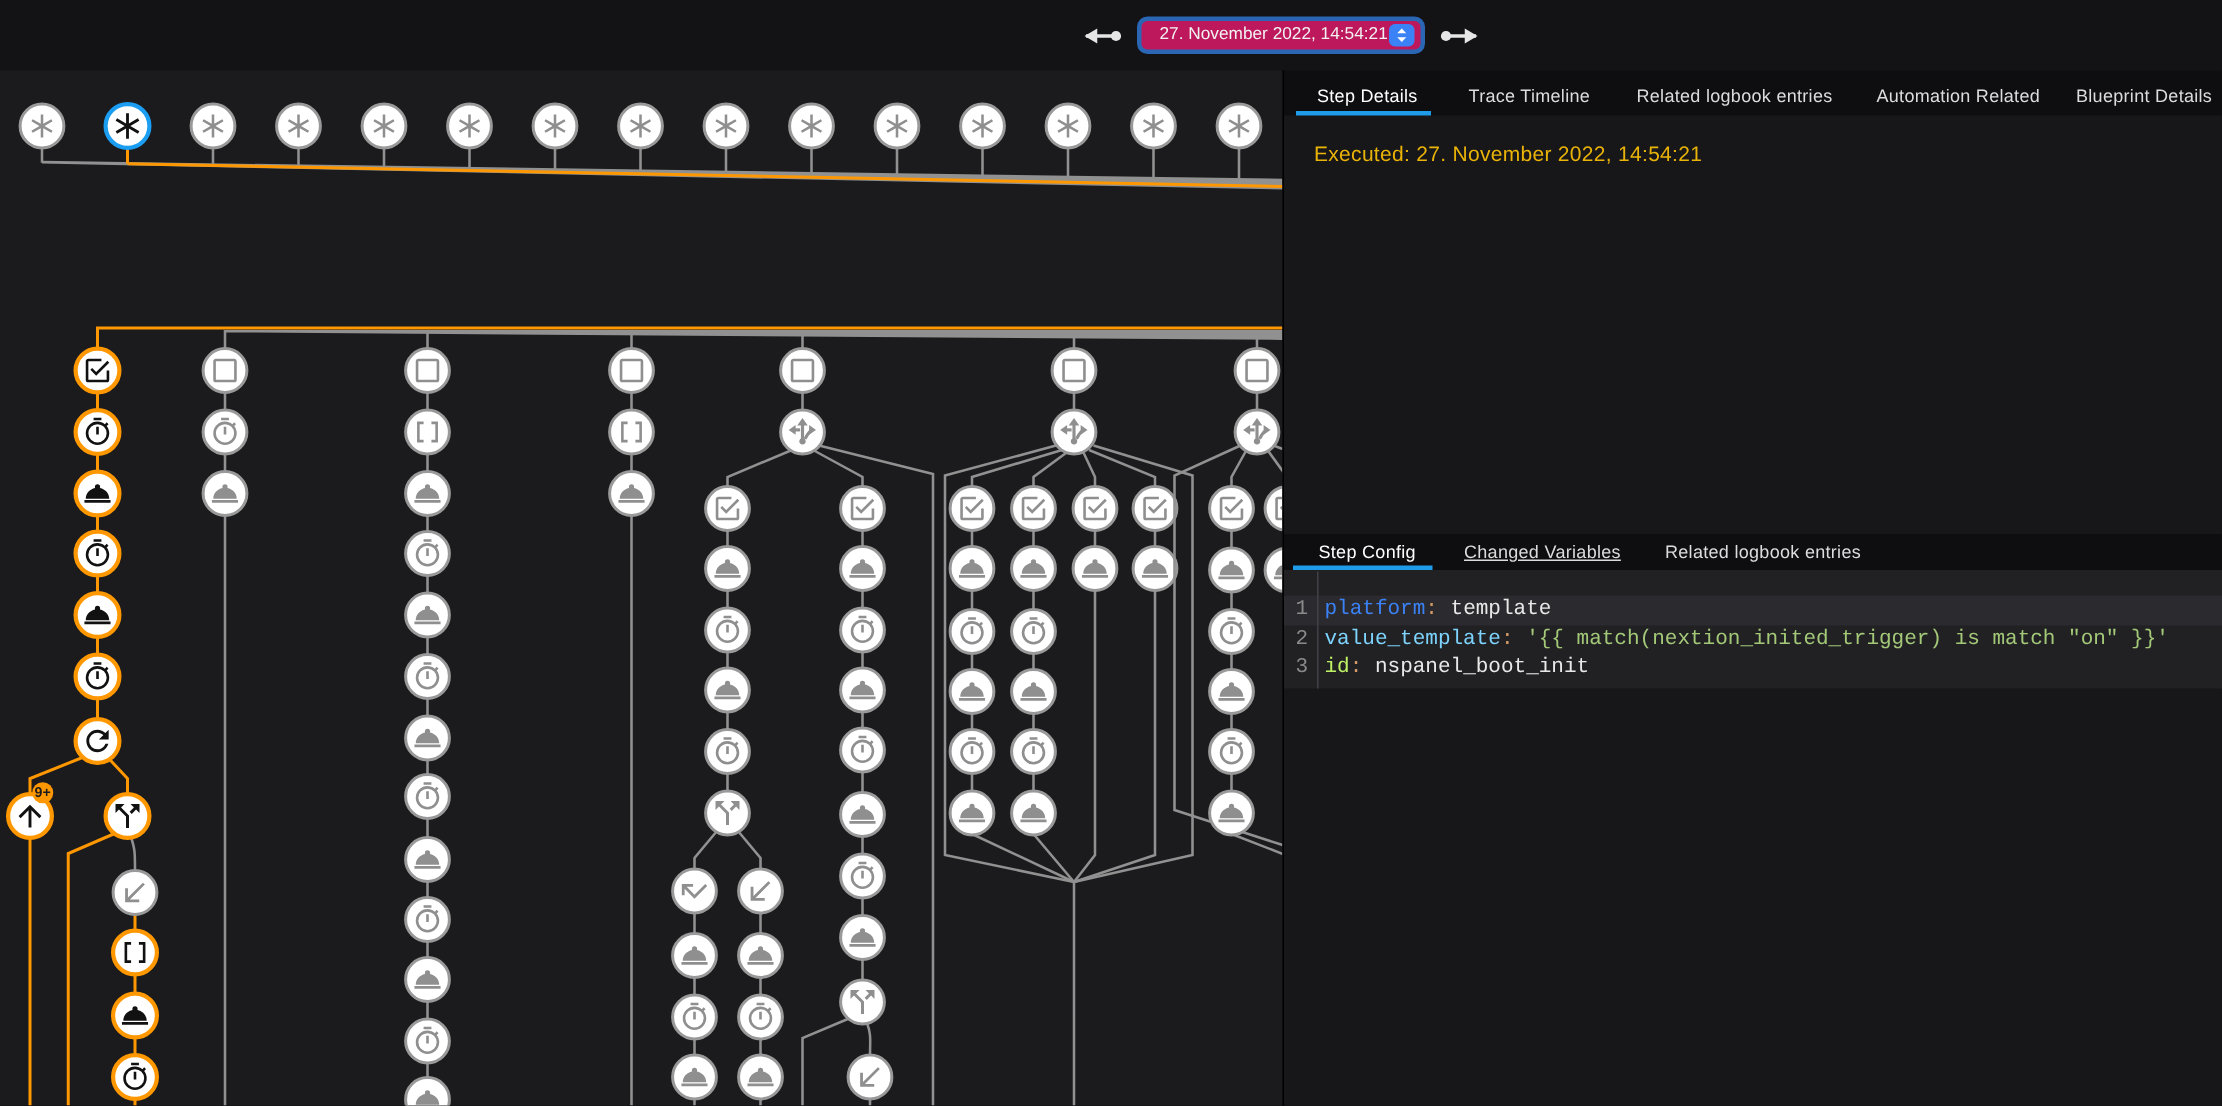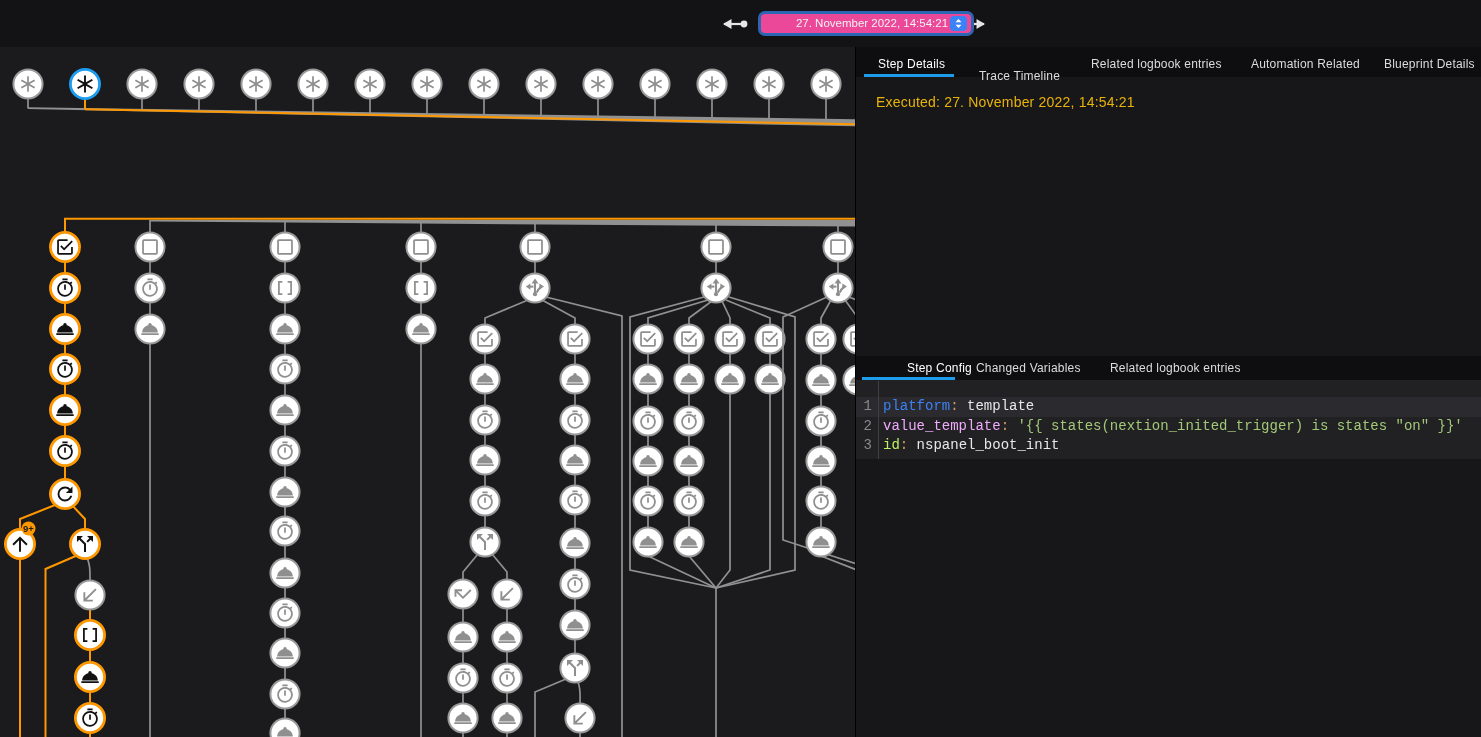--- a/index.html
+++ b/index.html
@@ -2,21 +2,21 @@
 <html><head><meta charset="utf-8"><style>
 * { margin:0; padding:0; box-sizing:border-box; }
 html,body { width:1481px; height:737px; background:#131315; font-family:"Liberation Sans", sans-serif; overflow:hidden; }
 .topbar { position:absolute; left:0; top:0; width:1481px; height:47px; background:#131315; }
 .graph { position:absolute; left:0; top:47px; width:855px; height:690px; background:#1b1b1d; }
 .panel { position:absolute; left:855px; top:47px; width:626px; height:690px; background:#171719; border-left:1px solid #000; }
 .tabbar { position:absolute; left:0; width:626px; height:30px; background:#0e0e10; }
 .tab { position:absolute; font-size:12px; color:#dcdcdc; white-space:nowrap; letter-spacing:0.2px; }
 .tab.act { color:#fff; }
 .underline { position:absolute; height:3px; background:#1e9be9; }
-.sel { position:absolute; left:758px; top:11px; width:216px; height:25px; background:#ec4899; border:3px solid #2b66b4; border-radius:7px; color:#f2f2f2; font-size:11.5px; line-height:19px; padding-left:12px; white-space:nowrap;text-align:center; }
+.sel { position:absolute; left:758px; top:11px; width:192px; height:25px; background:#be185d; border:3px solid #2b66b4; border-radius:7px; color:#f2f2f2; font-size:11.5px; line-height:19px; padding-left:12px; white-space:nowrap; }
 .stepper { position:absolute; right:4px; top:2px; width:17px; height:15px; background:#3b82f7; border-radius:4px; }
 </style></head><body>
 <div class="topbar">
  <svg width="1481" height="47" style="position:absolute;left:0;top:0">
   <g stroke="#e6e6e6" stroke-width="2" fill="#e6e6e6">
    <line x1="724" y1="24" x2="744" y2="24" stroke-width="2.2"></line>
         <path d="M723,24 l8.5,-5 v10 z" stroke="none"></path>
         <circle cx="744" cy="24" r="3.4" stroke="none"></circle>
    <line x1="964" y1="24" x2="984" y2="24" stroke-width="2.2"></line>
         <path d="M985,24 l-8.5,-5 v10 z" stroke="none"></path>
@@ -523,33 +523,33 @@
         <path d="M-1.6,-1.4 H-5" stroke="#8f8f8f" stroke-width="2.1" fill="none"></path>
         <path d="M-4.6,-4.6 L-4.6,1.8 L-9.2,-1.4 Z" fill="#8f8f8f"></path>
         <path d="M1.7,4.6 Q3.6,0.6 5.6,-0.9" stroke="#8f8f8f" stroke-width="2.1" fill="none"></path>
         <path d="M4.4,-4.6 L4.4,1.8 L9,-1.4 Z" fill="#8f8f8f"></path>
       </g>
 </svg>
 </div>
 <div class="panel">
  <div class="tabbar" style="top:0;">
   <div class="tab act" style="left:22px; top:10px;">Step Details</div>
-  <div class="tab" style="left:123px; top:10px;margin-top:12px;">Trace Timeline</div>
+  <div class="tab" style="left:123px; top:10px;">Trace Timeline</div>
   <div class="tab" style="left:235px; top:10px;">Related logbook entries</div>
   <div class="tab" style="left:395px; top:10px;">Automation Related</div>
   <div class="tab" style="left:528px; top:10px;">Blueprint Details</div>
   <div class="underline" style="left:8px; top:27px; width:90px;"></div>
  </div>
  <div style="position:absolute; left:20px; top:47px; font-size:14px; color:#eab308; letter-spacing:0.2px;">Executed: 27. November 2022, 14:54:21</div>
  <div class="tabbar" style="top:309px; height:24px;">
-  <div class="tab act" style="left:23px; top:5px;margin-left:28px;">Step Config</div>
-  <div class="tab" style="left:120px; top:5px;">Changed Variables</div>
+  <div class="tab act" style="left:23px; top:5px;">Step Config</div>
+  <div class="tab" style="left:120px; top:5px;text-decoration:underline;">Changed Variables</div>
   <div class="tab" style="left:254px; top:5px;">Related logbook entries</div>
   <div class="underline" style="left:6px; top:21px; width:93px;"></div>
  </div>
  <div style="position:absolute; left:0; top:333px; width:626px; height:79px; background:#212124; font-family:'Liberation Mono',monospace; font-size:14px; line-height:19.5px; color:#e8e8e8;">
   <div style="position:absolute; left:0; top:17px; width:626px; height:19.5px; background:#2b2b2f;"></div>
   <div style="position:absolute; left:22px; top:1px; width:1px; height:78px; background:#404046;"></div>
   <div style="position:absolute; left:4px; top:17px; color:#8a8a8a; text-align:right; width:12px;">1<br>2<br>3</div>
   <div style="position:absolute; left:27px; top:17px; white-space:pre;"><span style="color:#3b82f6">platform</span><span style="color:#d19a66">:</span> template
-<span style="color:#f0abfc">value_template</span><span style="color:#d19a66">:</span> <span style="color:#a3c878">'{{ states(nextion_inited_trigger) is states "on" }}'</span>
+<span style="color:#7dd3fc">value_template</span><span style="color:#d19a66">:</span> <span style="color:#a3c878">'{{ match(nextion_inited_trigger) is match "on" }}'</span>
 <span style="color:#bef264">id</span><span style="color:#d19a66">:</span> nspanel_boot_init</div>
  </div>
 </div>
 </body></html>

